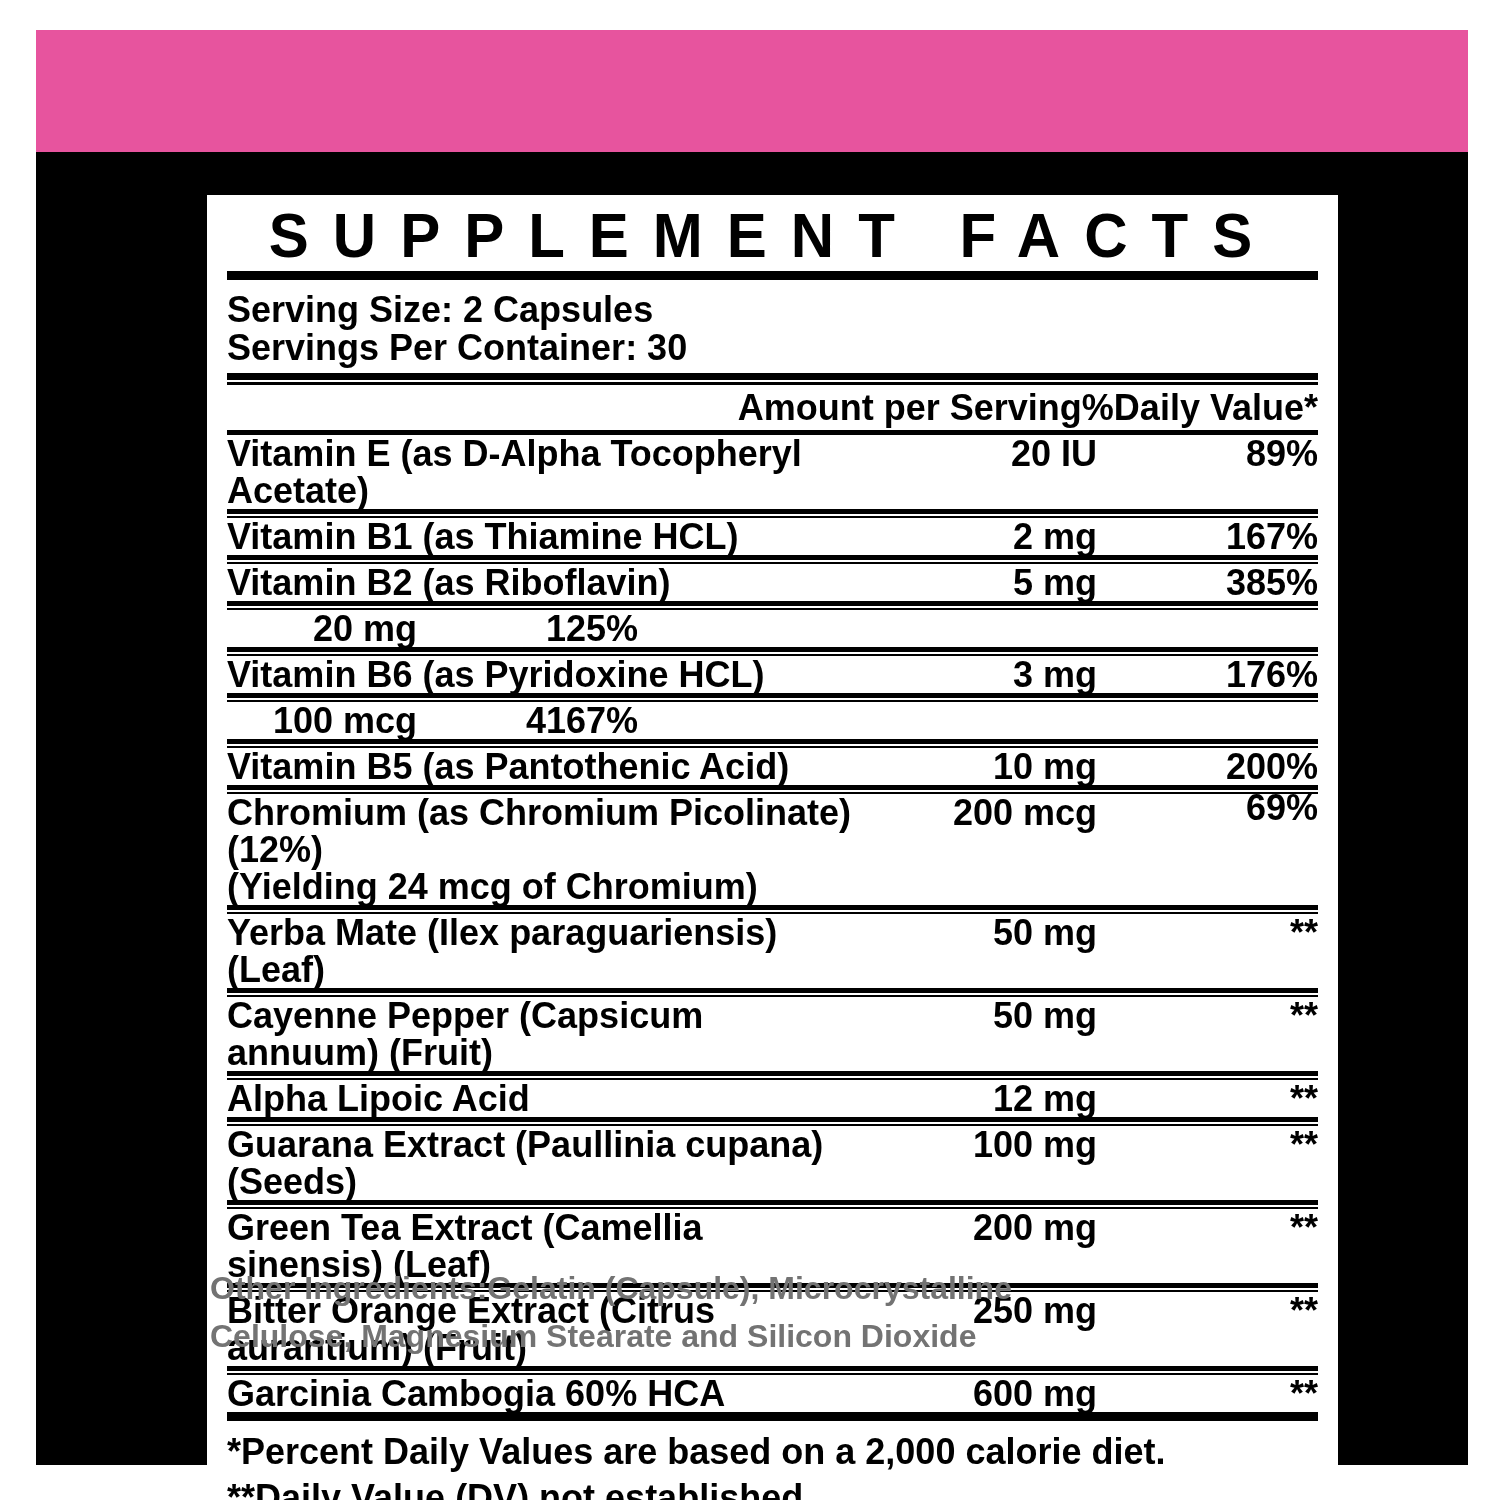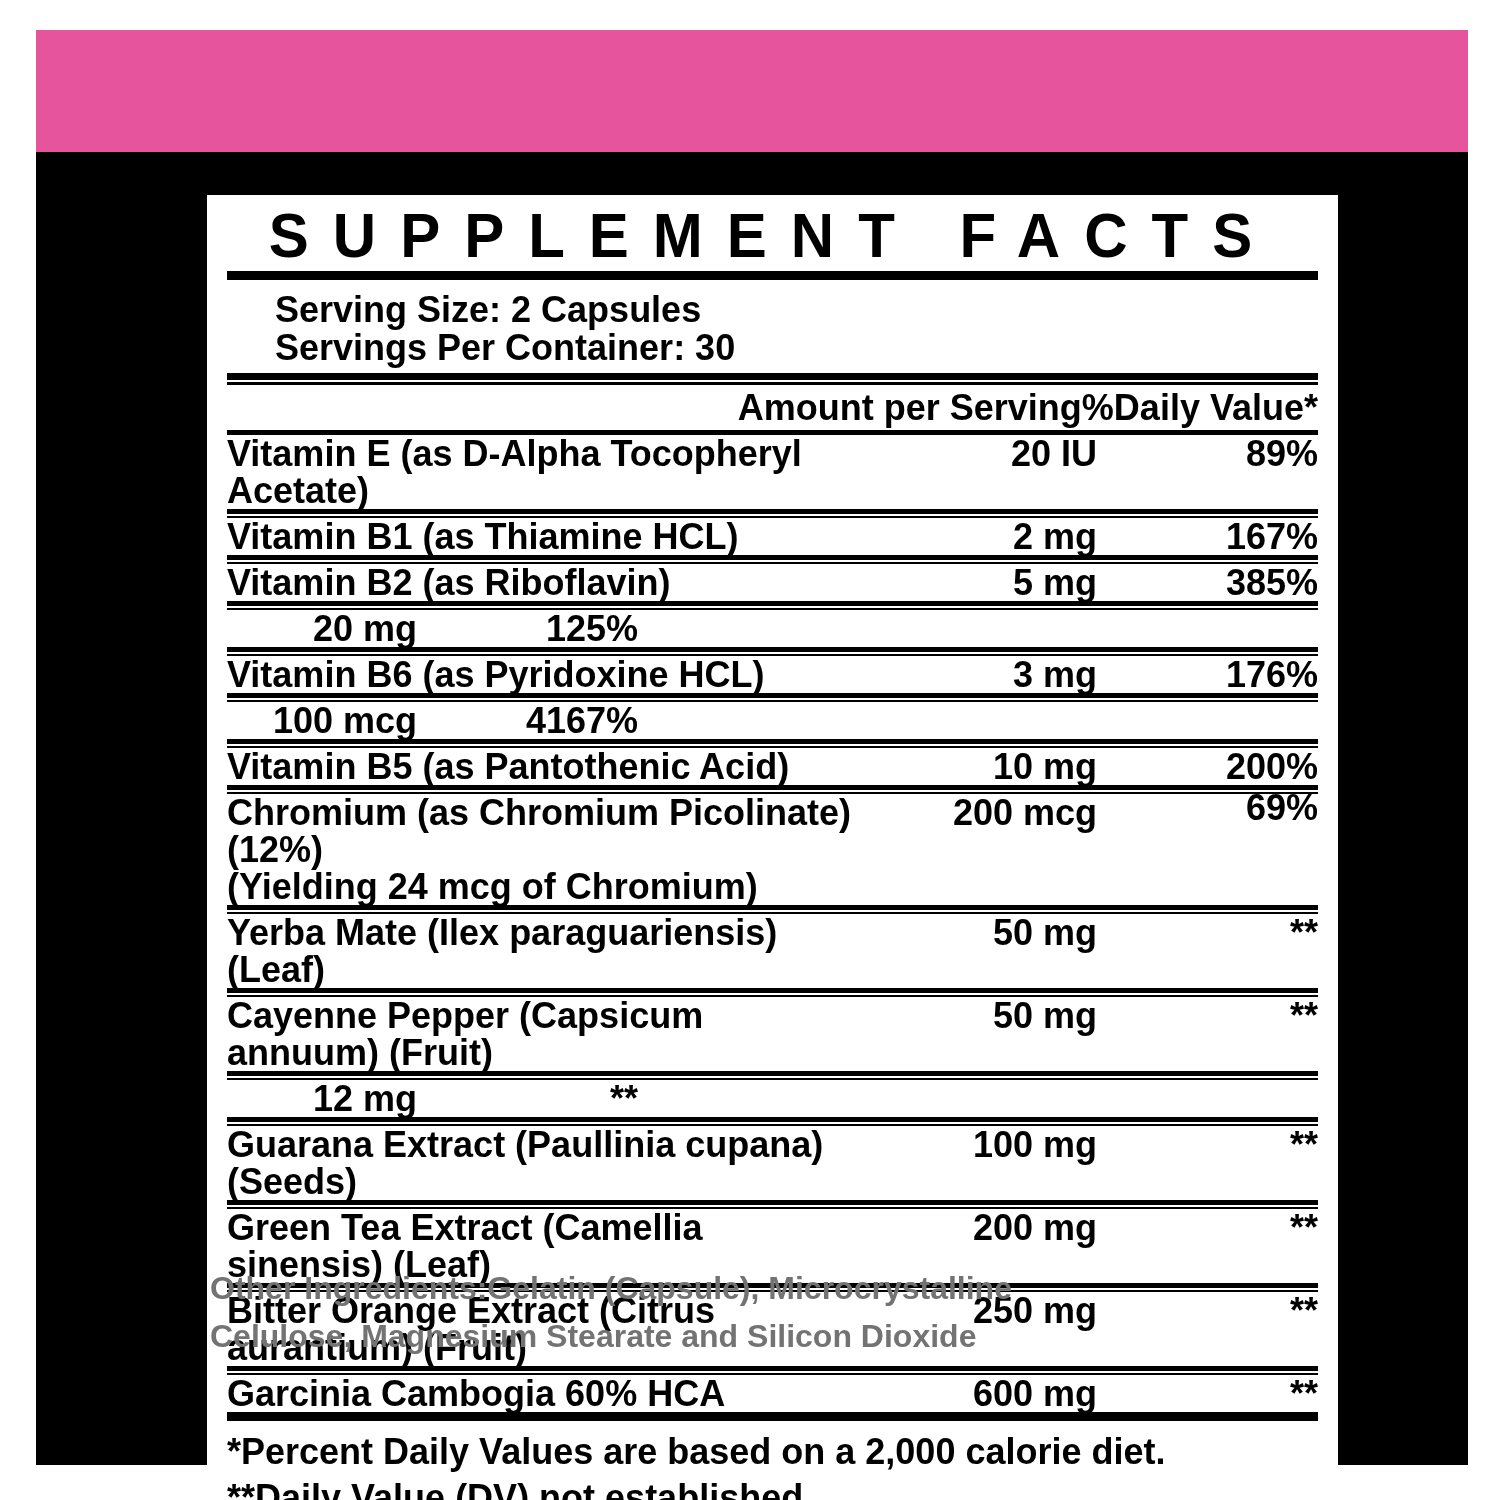--- a/index.html
+++ b/index.html
@@ -30,21 +30,21 @@
   .rule-thick { height: 9px; background: #000; margin-top: 8px; }
   .rule-med   { height: 5px; background: #000; }
   .rule-double {
     height: 12px; margin-top: 8px;
     background: linear-gradient(to bottom, #000 0 7px, #fff 7px 9px, #000 9px 12px);
   }
   .sep {
     height: 9px;
     background: linear-gradient(to bottom, #000 0 5px, #fff 5px 7px, #000 7px 9px);
   }
-  .serving-block { margin-top: 12px; font-size: 36px; line-height: 35px; margin-left: 48px; }
+  .serving-block { margin-top: 12px; font-size: 36px; line-height: 35px; }
   .serving-block div { margin-bottom: 3px; }
   .header-row {
     display: flex; justify-content: flex-end; align-items: flex-end;
     font-size: 36px; line-height: 40px; padding: 3px 0 2px 0;
   }
   .row-main { display: flex; align-items: flex-start; font-size: 36px; line-height: 37px; gap: 43px; }
   .cell.name   { flex: 1; padding-right: 8px; }
   .cell.amount { width: 190px; text-align: right; white-space: nowrap; }
   .cell.dv     { width: 178px; text-align: right; white-space: nowrap; }
   .dv.raised   { position: relative; top: -5px; }
@@ -163,20 +163,21 @@
       <div class="row-main">
         <span class="cell name">Cayenne Pepper (Capsicum annuum) (Fruit)</span>
         <span class="cell amount">50 mg</span>
         <span class="cell dv">**</span>
       </div>
     </div>
     <div class="sep"></div>
 
     <div class="row">
       <div class="row-main">
+        <span class="cell name">Alpha Lipoic Acid</span>
         <span class="cell amount">12 mg</span>
         <span class="cell dv">**</span>
       </div>
     </div>
     <div class="sep"></div>
 
     <div class="row">
       <div class="row-main">
         <span class="cell name">Guarana Extract (Paullinia cupana) (Seeds)</span>
         <span class="cell amount">100 mg</span>

